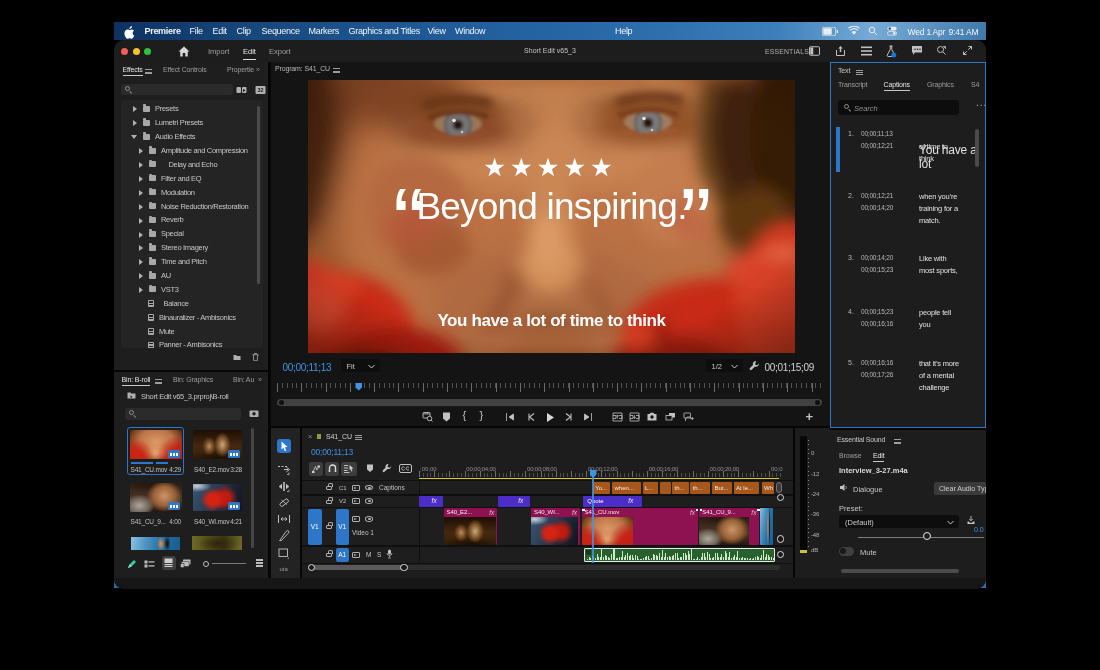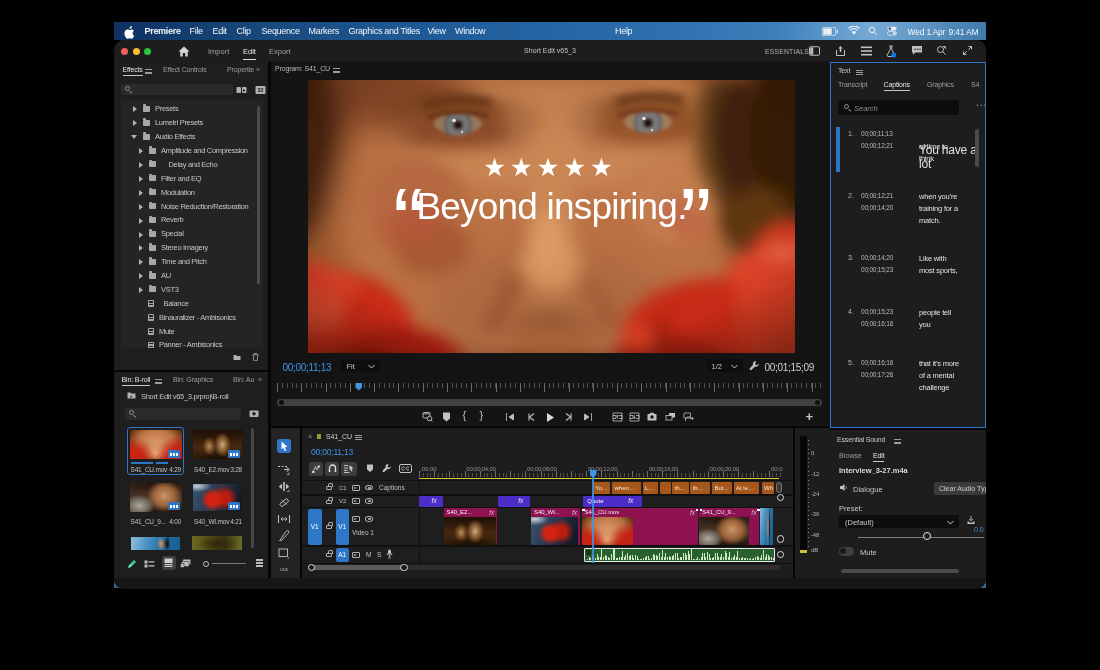--- a/index.html
+++ b/index.html
@@ -368,20 +368,21 @@
           <svg class="abs" style="left:0;top:0" width="487" height="273" viewBox="0 0 487 273">
               <polygon points="186.6,77.7 189.0,84.7 196.4,84.8 190.5,89.3 192.7,96.3 186.6,92.1 180.5,96.3 182.7,89.3 176.8,84.8 184.2,84.7" fill="#fff"></polygon>
               <polygon points="213.3,77.7 215.7,84.7 223.1,84.8 217.2,89.3 219.4,96.3 213.3,92.1 207.2,96.3 209.4,89.3 203.5,84.8 210.9,84.7" fill="#fff"></polygon>
               <polygon points="240.0,77.7 242.4,84.7 249.8,84.8 243.9,89.3 246.1,96.3 240.0,92.1 233.9,96.3 236.1,89.3 230.2,84.8 237.6,84.7" fill="#fff"></polygon>
               <polygon points="266.7,77.7 269.1,84.7 276.5,84.8 270.6,89.3 272.8,96.3 266.7,92.1 260.6,96.3 262.8,89.3 256.9,84.8 264.3,84.7" fill="#fff"></polygon>
               <polygon points="293.4,77.7 295.8,84.7 303.2,84.8 297.3,89.3 299.5,96.3 293.4,92.1 287.3,96.3 289.5,89.3 283.6,84.8 291.0,84.7" fill="#fff"></polygon>
             </svg>
           <div class="abs" style="left:0;top:108px;width:487px;text-align:center;color:#fff;white-space:nowrap;font-size:37px;line-height:37px;letter-spacing:-.8px">Beyond inspiring.</div>
           <span class="abs" style="left:85px;top:94px;color:#fff;font-size:95px;line-height:95px">“</span>
           <span class="abs" style="left:372px;top:94px;color:#fff;font-size:95px;line-height:95px">”</span>
+          <div class="abs" style="left:0;top:231px;width:487px;text-align:center;color:#fff;font-size:17px;font-weight:bold;letter-spacing:-.4px">You have a lot of time to think</div>
         </div>
 
         <span class="abs" style="left:12px;top:299.5px;font-size:10px;color:#3f94e8;letter-spacing:-.3px">00;00;11;13</span>
         <div class="abs" style="left:70px;top:297px;width:39px;height:13px;background:#0e0e0e;border-radius:2px">
           <span class="abs" style="left:6px;top:2.5px;font-size:7.5px;color:#c8c8c8">Fit</span>
           <svg class="abs" style="left:27px;top:4.5px" width="7" height="5" viewBox="0 0 14 10">
               <path d="M1 2 L7 8 L13 2" stroke="#c8c8c8" stroke-width="2" fill="none"></path>
             </svg>
         </div>
         <div class="abs" style="left:435px;top:297px;width:37px;height:13px;background:#0e0e0e;border-radius:2px">

